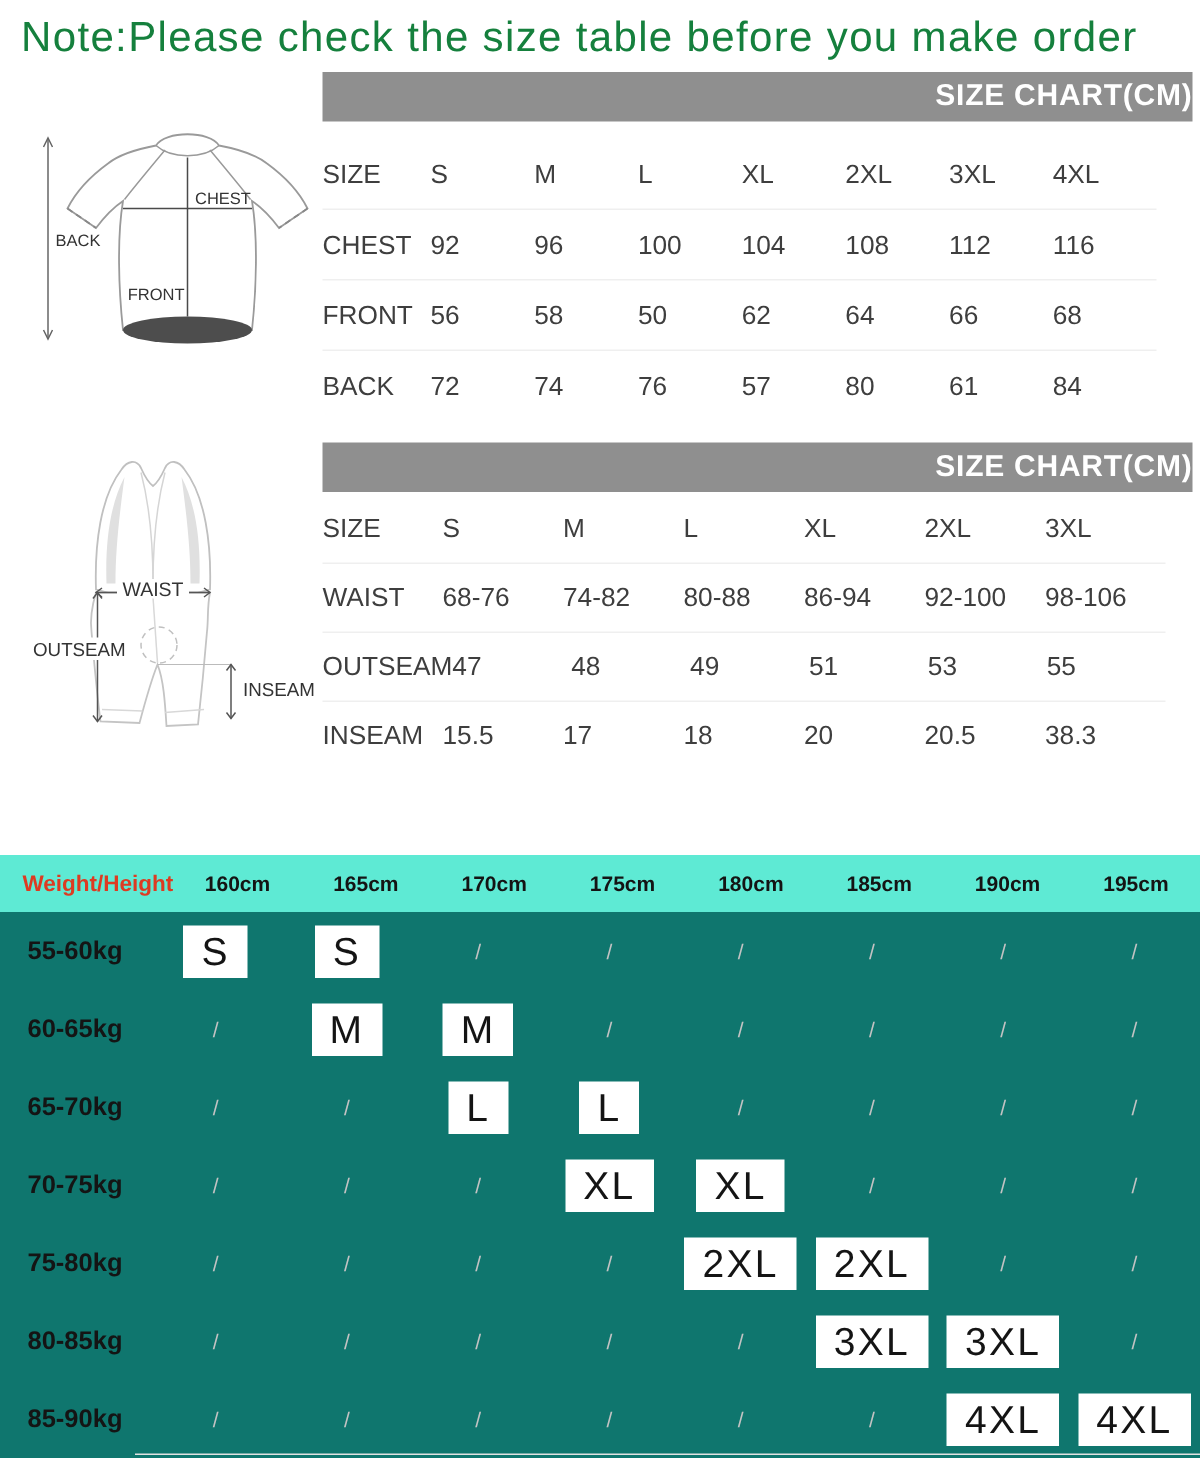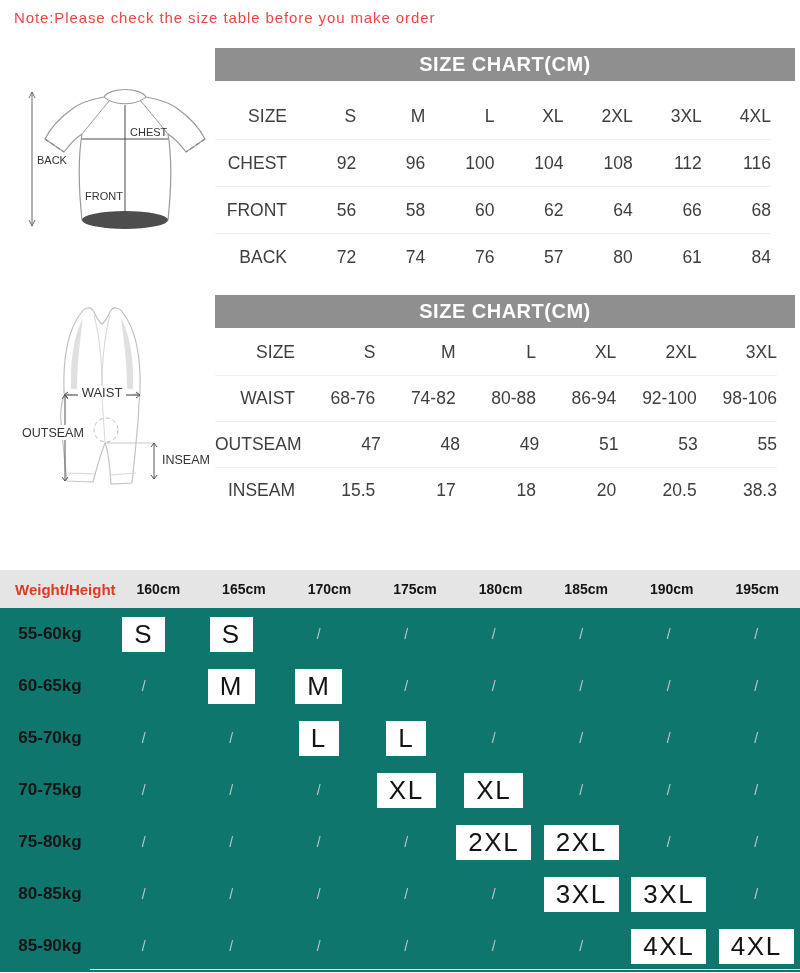--- a/index.html
+++ b/index.html
@@ -1,40 +1,40 @@
 <!DOCTYPE html>
 <html><head>
 <meta charset="utf-8">
 <style>
   html,body{margin:0;padding:0;background:#fff}
   .page{position:relative;width:800px;height:973px;background:#fff;font-family:"Liberation Sans",sans-serif;overflow:hidden}
 
-  .note{position:absolute;left:14px;top:9px;font-size:15px;color:#ef4444;letter-spacing:0.9px;white-space:nowrap}
+  .note{position:absolute;left:14px;top:9px;font-size:28px;color:#15803d;letter-spacing:0.9px;white-space:nowrap}
 
   .title-bar{position:absolute;left:215px;width:580px;height:33px;background:#8f8f8f;color:#fff;
-             font-weight:700;font-size:20px;text-align:center;line-height:33px;letter-spacing:0.5px}
+             font-weight:700;font-size:20px;text-align:right;line-height:33px;letter-spacing:0.5px}
   .bar1{top:48px}
   .bar2{top:295px}
 
   .size-table{position:absolute;left:215px;color:#3e3e3e}
   .t1{top:93px;width:556px}
   .t2{top:330px;width:562px}
   .size-row{display:flex;align-items:center;border-bottom:1px solid #efefef}
   .t1 .size-row{height:46px}
   .t2 .size-row{height:45px}
   .size-table .size-row:last-child{border-bottom:0}
-  .cell{flex:1;text-align:right;font-size:17.5px;white-space:nowrap}
+  .cell{flex:1;text-align:left;font-size:17.5px;white-space:nowrap}
   .t1 .label-cell{flex:0 0 72px}
   .t2 .label-cell{flex:0 0 80px}
 
   .tips{position:absolute;left:103px;top:522px;font-size:15px;color:#3a3a3a;letter-spacing:0.2px;white-space:nowrap}
 
   .wh-table{position:absolute;left:0;top:570px;width:800px}
   .wh-row{display:flex;align-items:center}
-  .wh-header{height:38px;background:#e5e5e5}
+  .wh-header{height:38px;background:#5eead4}
   .wh-data{height:52px;background:#0f766e}
   .wh-cell{flex:1;text-align:center}
   .wh-corner{flex:0 0 100px;text-align:left;padding-left:15px;font-weight:700;font-size:15px;color:#dd3b22;white-space:nowrap}
   .wh-height{font-weight:700;font-size:14px;color:#141414}
   .wh-weight{flex:0 0 100px;font-weight:700;font-size:17px;color:#141414}
   .wh-slash{color:#c3c3c3;font-size:14px}
   .wh-size{font-size:26px;color:#141414;letter-spacing:1.5px}
   .chip{display:inline-block;background:#fff;padding:2px 12px}
 
   .bottom-line{position:absolute;left:90px;top:969px;width:710px;height:1px;background:#e2e2e2}
@@ -93,21 +93,21 @@
         <div class="cell">100</div>
         <div class="cell">104</div>
         <div class="cell">108</div>
         <div class="cell">112</div>
         <div class="cell">116</div>
       </div>
       <div class="size-row">
         <div class="cell label-cell">FRONT</div>
         <div class="cell">56</div>
         <div class="cell">58</div>
-        <div class="cell">60</div>
+        <div class="cell">50</div>
         <div class="cell">62</div>
         <div class="cell">64</div>
         <div class="cell">66</div>
         <div class="cell">68</div>
       </div>
       <div class="size-row">
         <div class="cell label-cell">BACK</div>
         <div class="cell">72</div>
         <div class="cell">74</div>
         <div class="cell">76</div>

